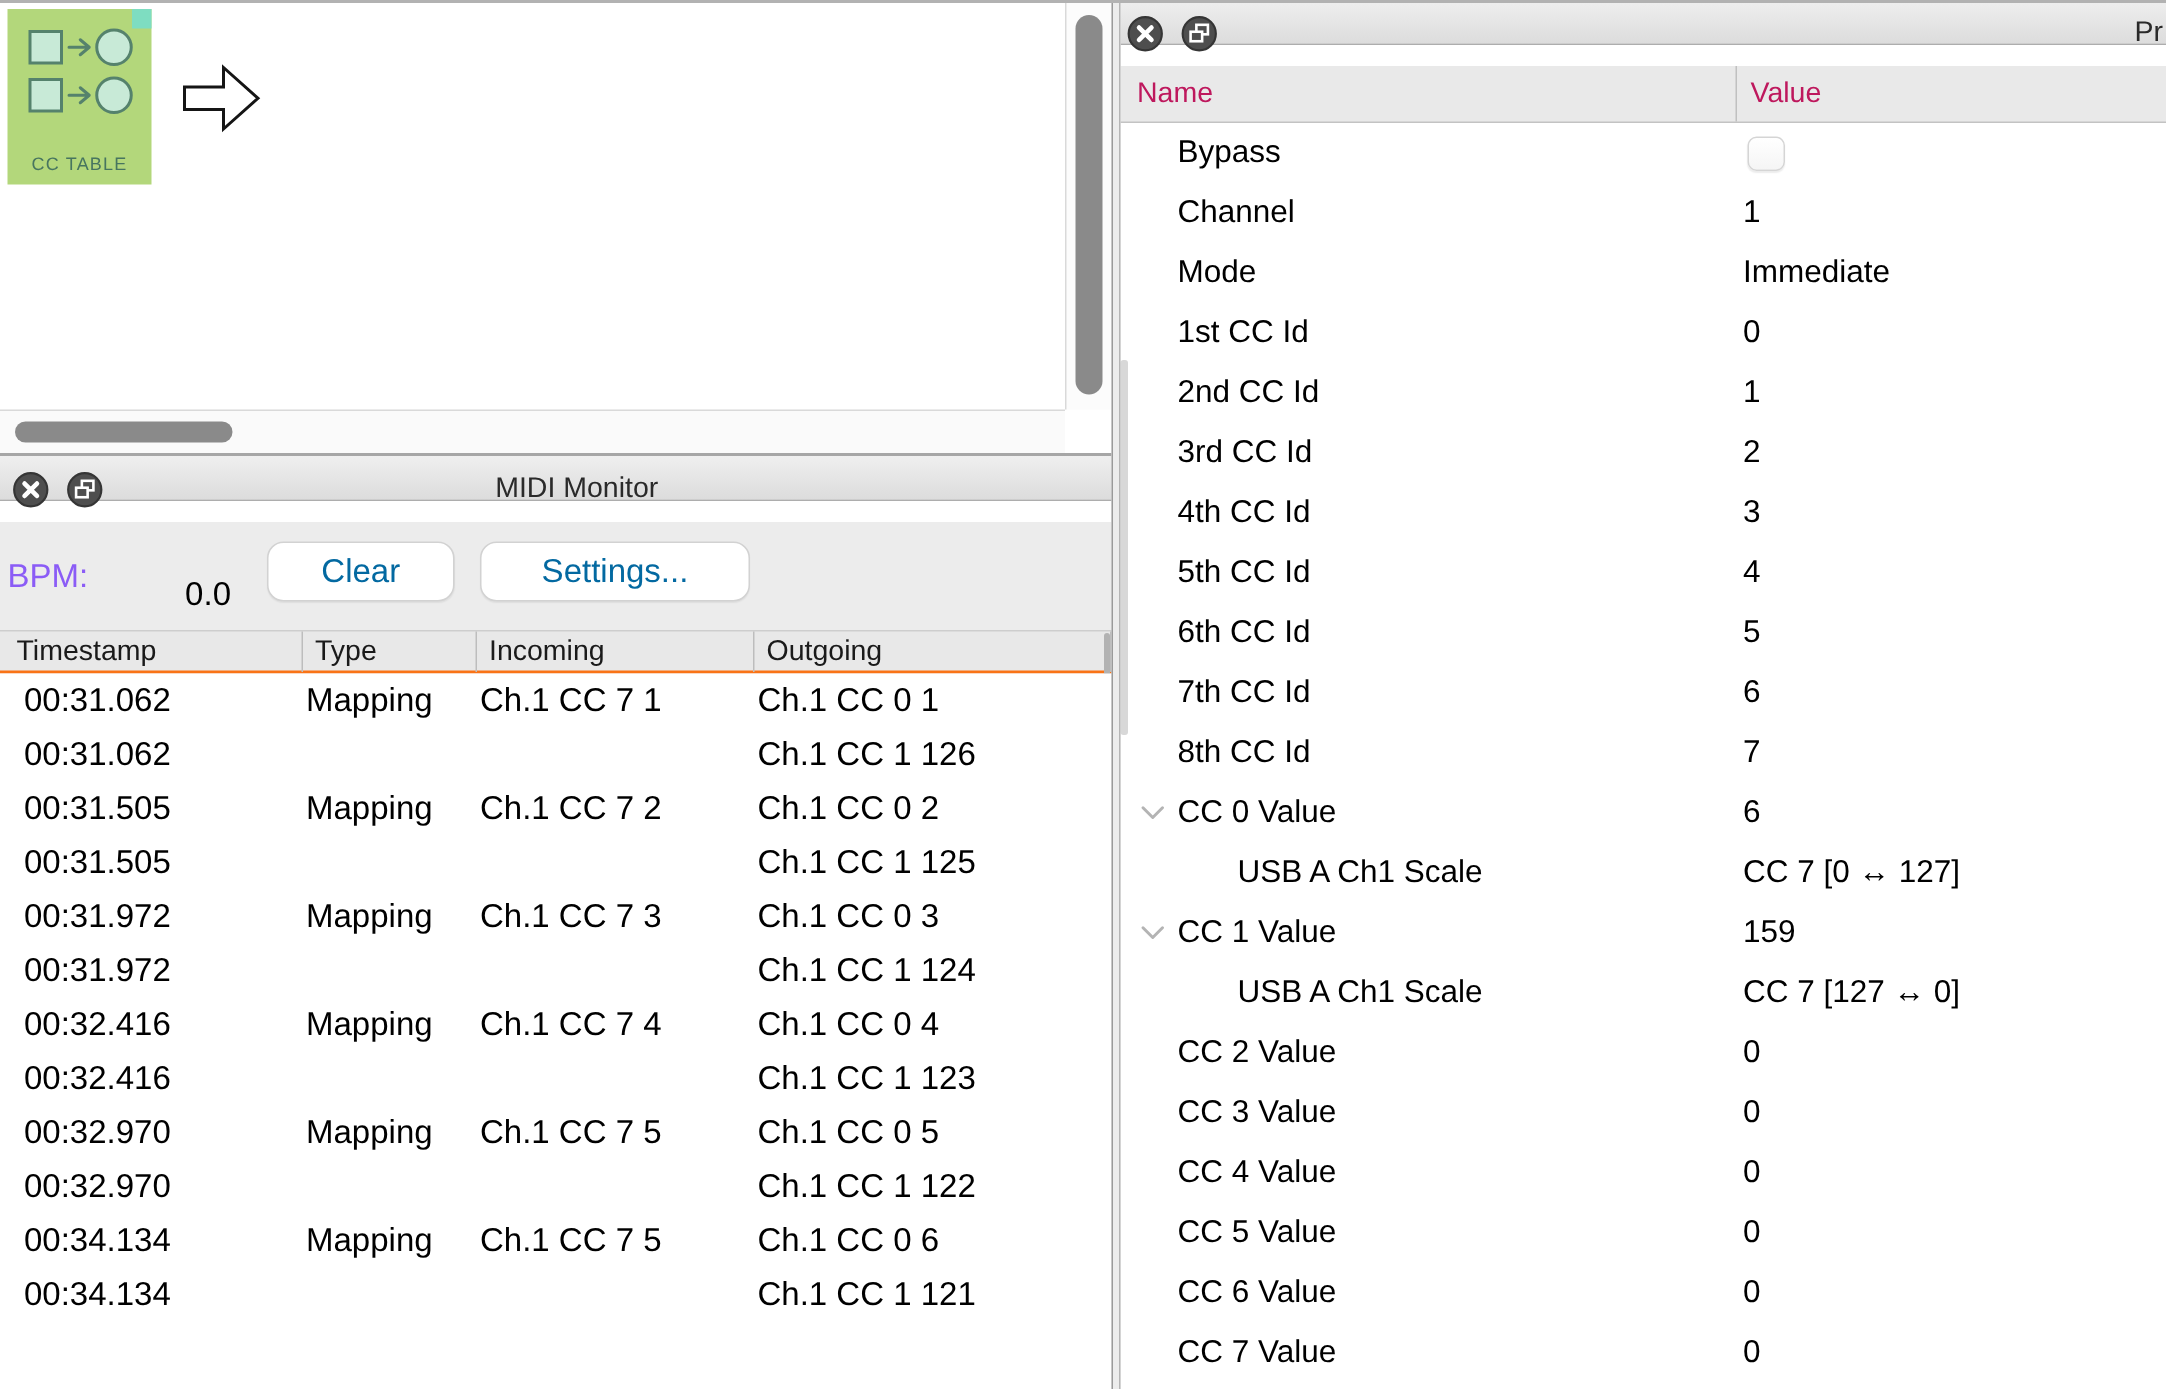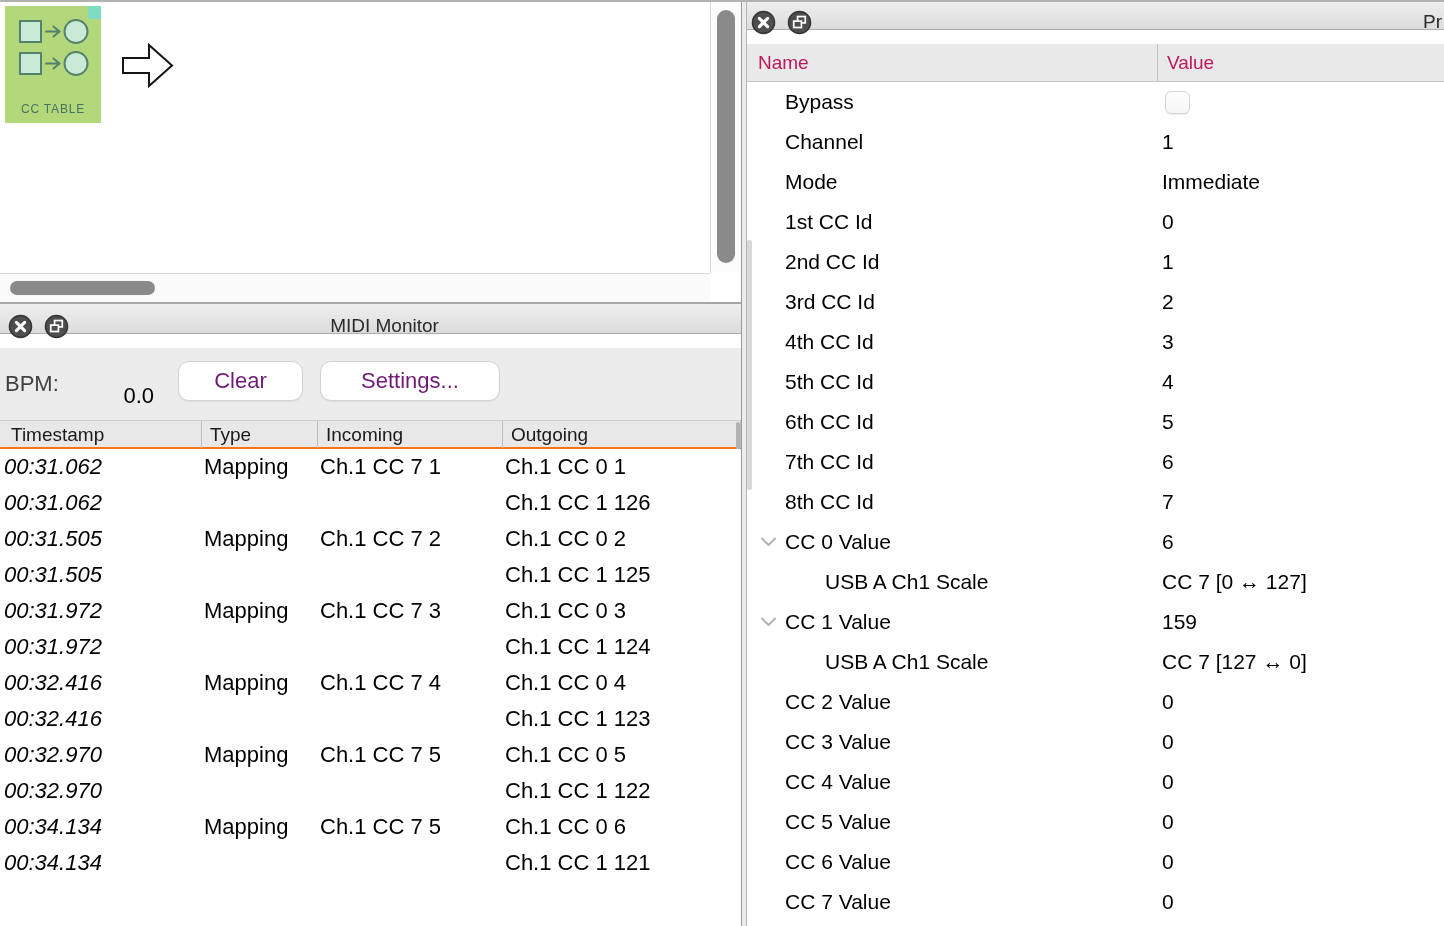--- a/index.html
+++ b/index.html
@@ -39,43 +39,43 @@
     position:absolute; left:0; top:0; right:0; height:30px;
     background:linear-gradient(#efefef,#dcdcdc);
     border-bottom:1px solid #adadad;
   }
   .titlebar .tb-icon { position:absolute; top:10px; cursor:default; }
   .tb-title { position:absolute; left:0; right:0; top:0; height:44px; line-height:44px; text-align:center; font-size:19px; color:#2a2a2a;padding-left:28px; }
 
   
   .monitor-panel { position:absolute; left:0; top:304px; width:741px; height:622px; background:#fff; }
   .mon-toolbar { position:absolute; left:0; top:44px; width:100%; height:72px; background:#ececec; }
-  .bpm-label { position:absolute; left:5px; top:0; height:72px; line-height:72px; font-size:22px; color:#404040; }
+  .bpm-label { position:absolute; left:5px; top:0; height:72px; line-height:72px; font-size:22px; color:#8b5cf6; }
   .bpm-value { position:absolute; left:78px; width:76px; top:12px; height:72px; line-height:72px; font-size:22px; color:#000; text-align:right; }
   .btn {
     position:absolute; top:13px; height:40px; background:#ffffff; border:1px solid #d2d2d2;
-    border-radius:11px; font-size:22px; color:#701a75; text-align:center; line-height:38px;
+    border-radius:11px; font-size:22px; color:#0369a1; text-align:center; line-height:38px;
     box-shadow:0 1px 1px rgba(0,0,0,0.06); cursor:default;
     font-family:"Liberation Sans", sans-serif;
   }
   .btn-clear { left:178px; width:125px; }
   .btn-settings { left:320px; width:180px; }
 
   .mon-header {
     position:absolute; left:0; top:116px; width:741px; height:29px;
     background:#e8e8e8; border-top:1px solid #cdcdcd; border-bottom:2px solid #f97316;
     display:grid; grid-template-columns:202px 116px 185px 238px;
     font-size:19px; color:#1a1a1a;
   }
   .mon-header .hc { position:relative; line-height:27px; border-right:1px solid #bdbdbd; padding-left:8px; }
   .mon-header .hc.first { padding-left:11px; }
   .mon-body { position:absolute; left:0; top:145px; width:741px; bottom:0; background:#fff; overflow:hidden; }
   .mrow { display:grid; grid-template-columns:202px 116px 185px 238px; height:36px; align-items:center; font-size:22px; color:#000; }
   .mrow .mc { white-space:nowrap; overflow:hidden; padding-left:2px; }
-  .mrow .mc.ts { padding-left:4px;font-style:italic; }
+  .mrow .mc.ts { padding-left:16px; }
   .mon-scroll-thumb { position:absolute; right:1px; top:118px; width:4px; height:32px; background:#b2b2b2; border-radius:2px; }
 
   
   .divider { position:absolute; left:741px; top:0; width:6px; height:926px; background:#ececec; border-left:1px solid #9a9a9a; border-right:1px solid #b4b4b4; z-index:20; }
 
   
   .props-panel { position:absolute; left:747px; top:0; width:697px; height:926px; background:#fff; }
   .props-title { position:absolute; right:2px; top:0; height:44px; line-height:44px; font-size:19px; color:#2a2a2a; }
   .props-header {
     position:absolute; left:0; top:44px; width:100%; height:38px; background:#e9e9e9;

